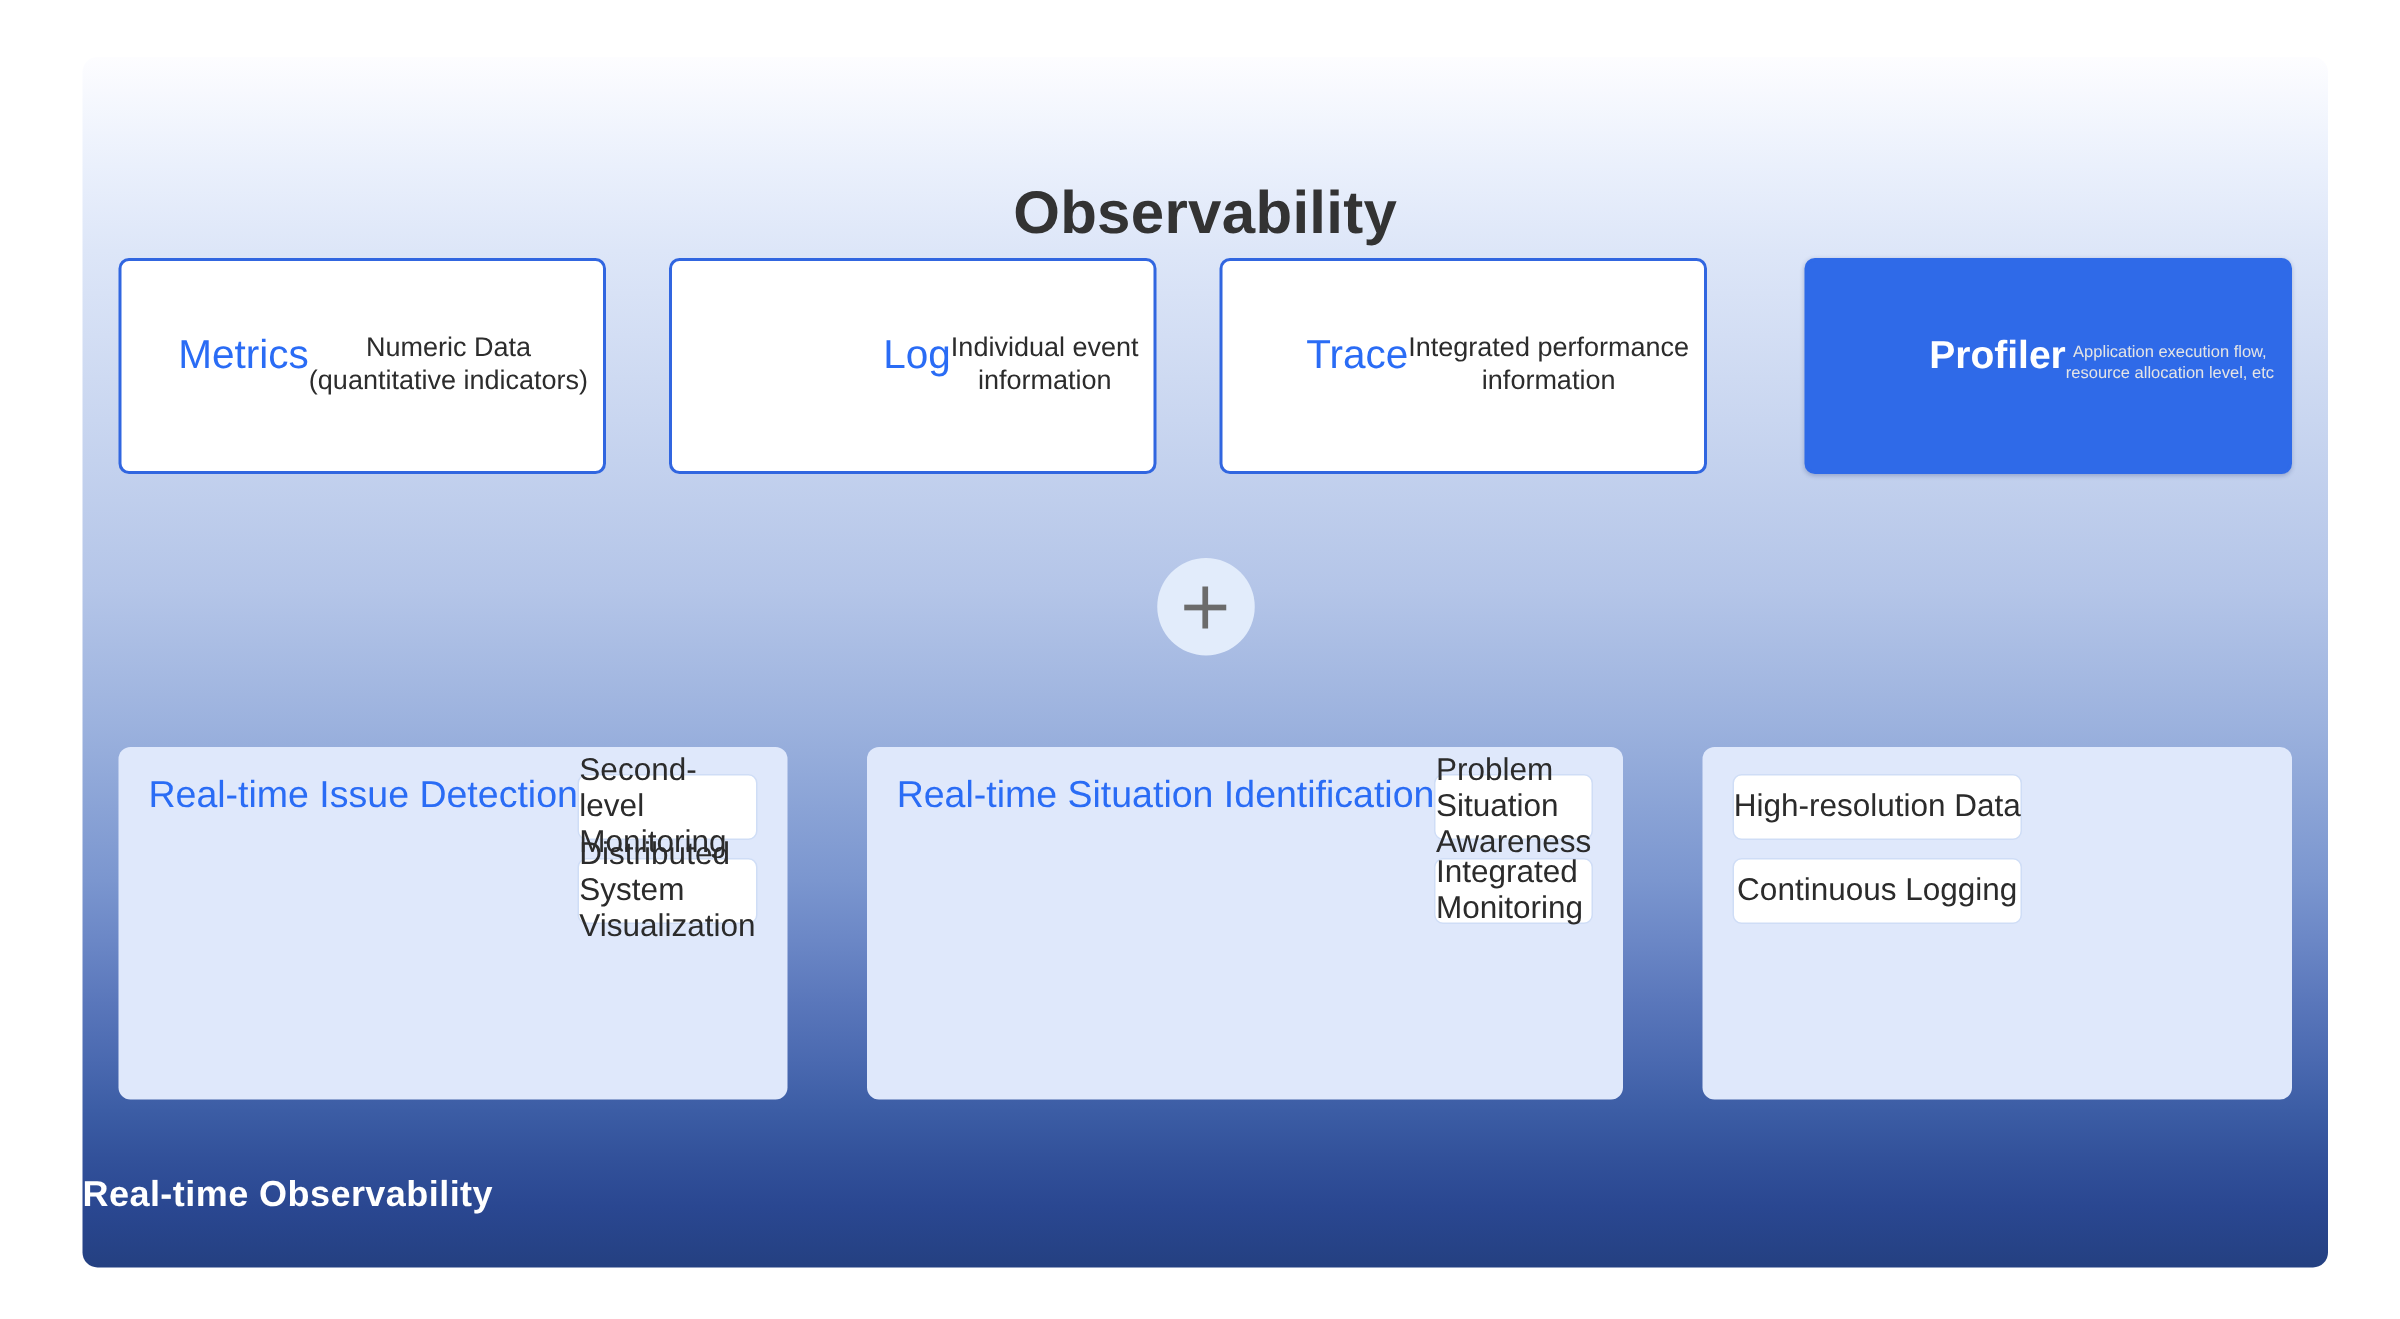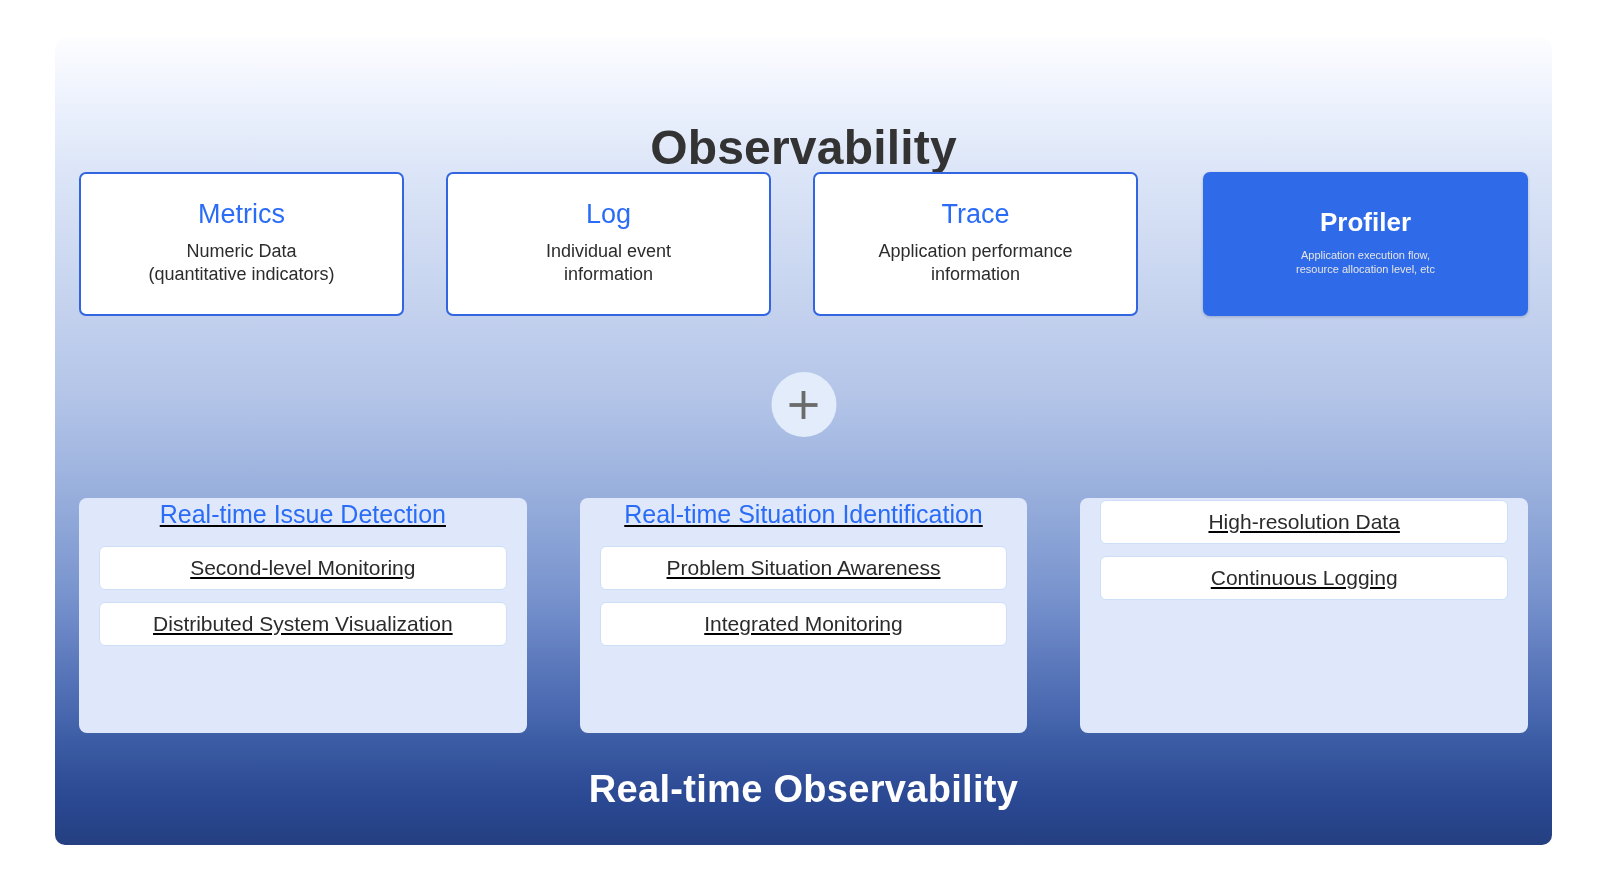--- a/index.html
+++ b/index.html
@@ -50,21 +50,21 @@
     overflow: hidden;
   }
 
   
   .panel-title {
     position: absolute;
     left: 0;
     top: 82px;
     width: 100%;
     text-align: center;
-    font-size: 48px;
+    font-size: 40px;
     font-weight: bold;
     color: #333333;
     letter-spacing: 0.2px;
   }
 
   
   .pillar-row {
     position: absolute;
     left: 24px;
     top: 134px;
@@ -72,23 +72,22 @@
     display: flex;
     justify-content: space-between;
     gap: 42px;
   }
   .pillar-card {
     flex: 1 1 0;
     height: 144px;
     border-radius: 7px;
     box-sizing: border-box;
     display: flex;
-    flex-direction: column;
     align-items: center;
-    justify-content: center;
+    justify-content: flex-end;
     padding: 6px 10px 10px;
     background: #ffffff;
     border: 2px solid #3166e0;
   }
   .pillar-card.highlight {
     background: #2f6ae8;
     border: 2px solid #2f6ae8;
     box-shadow: 0 1px 3px rgba(20,45,110,0.25);
     margin-left: 23px;
   }
@@ -142,25 +141,24 @@
     display: flex;
     justify-content: space-between;
     gap: 53px;
   }
   .benefit-panel {
     flex: 1 1 0;
     height: 235px;
     border-radius: 8px;
     background: #dfe8fb;
     box-sizing: border-box;
-    padding: 2px 20px 20px;
-    display: flex;
-    flex-direction: column;
+    padding: 18px 20px 20px;
+    display: flex;
+    flex-direction: row;
     align-items: stretch;
-    text-decoration: underline;
   }
   .benefit-title {
     font-size: 25px;
     color: #2a6cf5;
     text-align: center;
     margin-bottom: 17px;
     line-height: 1.15;
     white-space: nowrap;
   }
   .benefit-items {
@@ -180,22 +178,21 @@
     color: #2b2b2b;
     box-sizing: border-box;
   }
 
   
   .footer-banner {
     position: absolute;
     left: 0;
     bottom: 34px;
     width: 100%;
-    text-align: center;
-    font-size: 38px;
+    font-size: 24px;
     font-weight: bold;
     color: #ffffff;
     letter-spacing: 0.3px;
   }
 </style>
 </head>
 <body>
 
 <div class="canvas">
   <div class="panel">
@@ -211,21 +208,21 @@
       </div>
 
       <div class="pillar-card">
         <div class="pillar-title">Log</div>
         <div class="pillar-desc">Individual event
 information</div>
       </div>
 
       <div class="pillar-card">
         <div class="pillar-title">Trace</div>
-        <div class="pillar-desc">Application performance
+        <div class="pillar-desc">Integrated performance
 information</div>
       </div>
 
       <div class="pillar-card highlight">
         <div class="pillar-title">Profiler</div>
         <div class="pillar-desc">Application execution flow,
 resource allocation level, etc</div>
       </div>
 
     </div>

